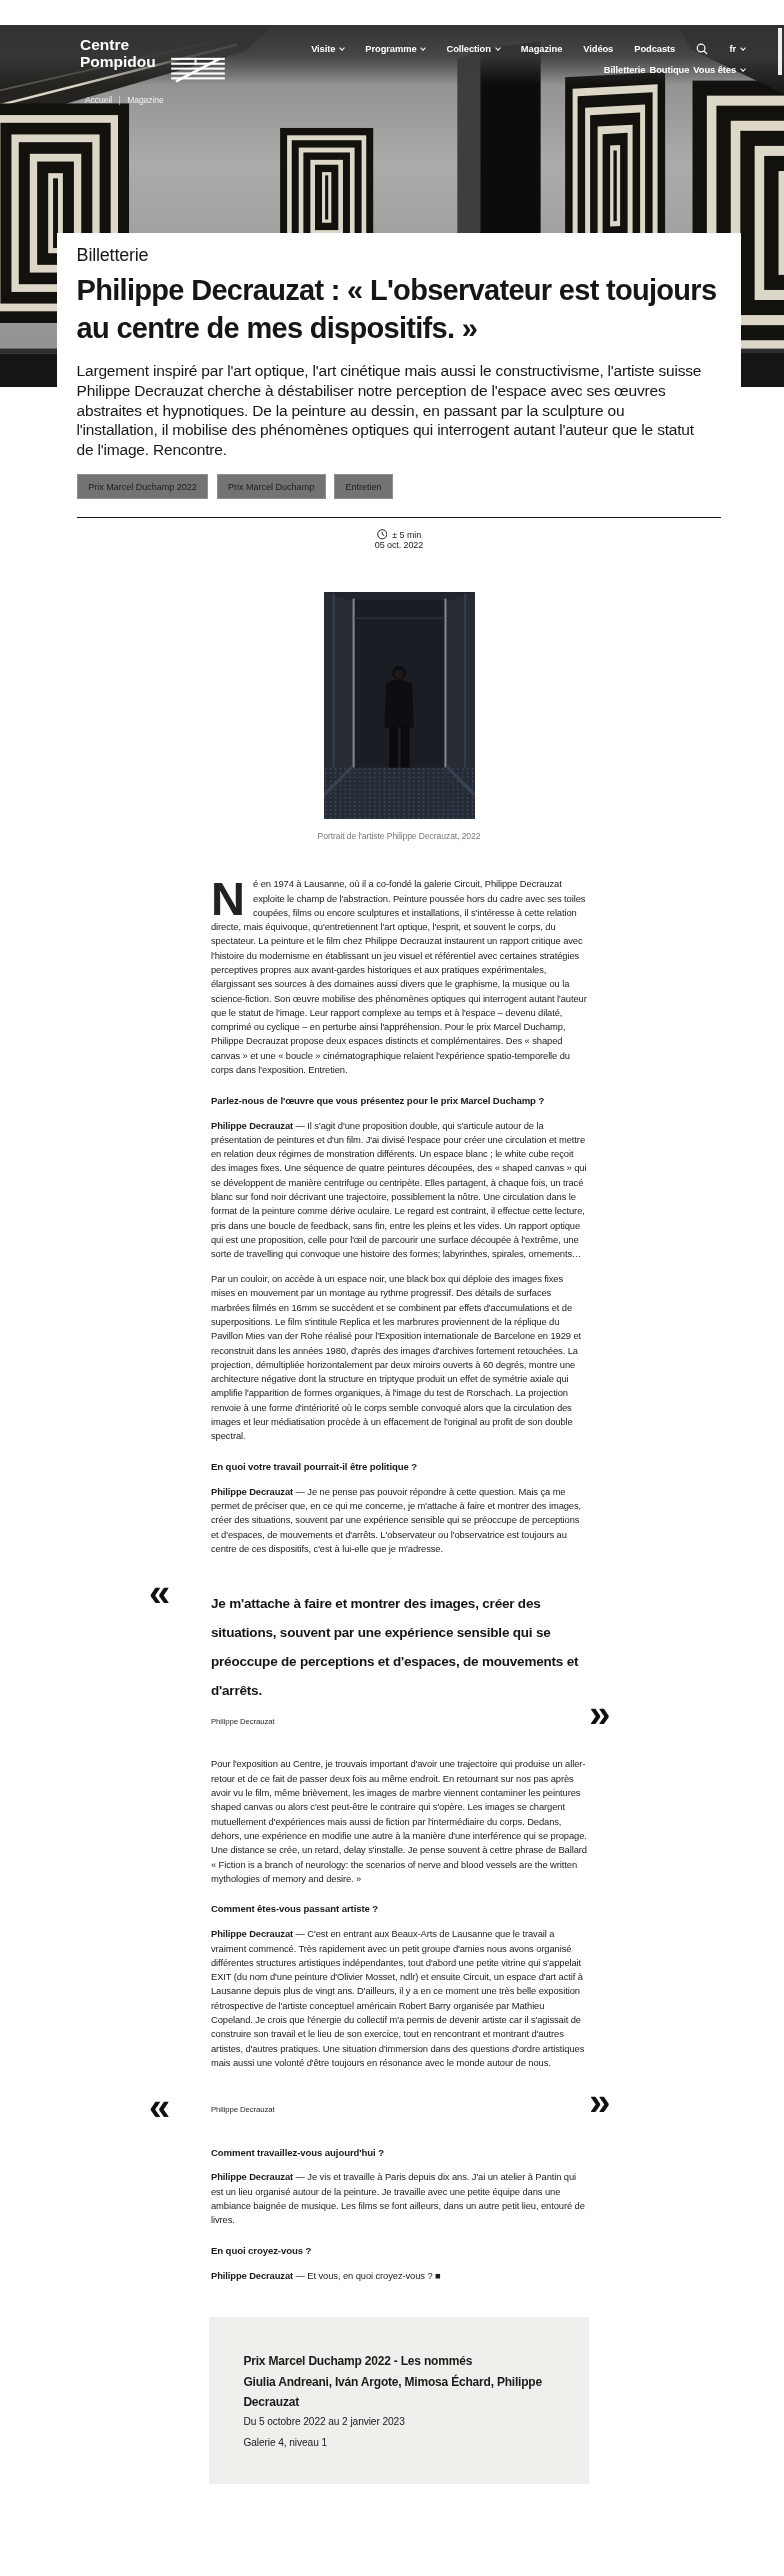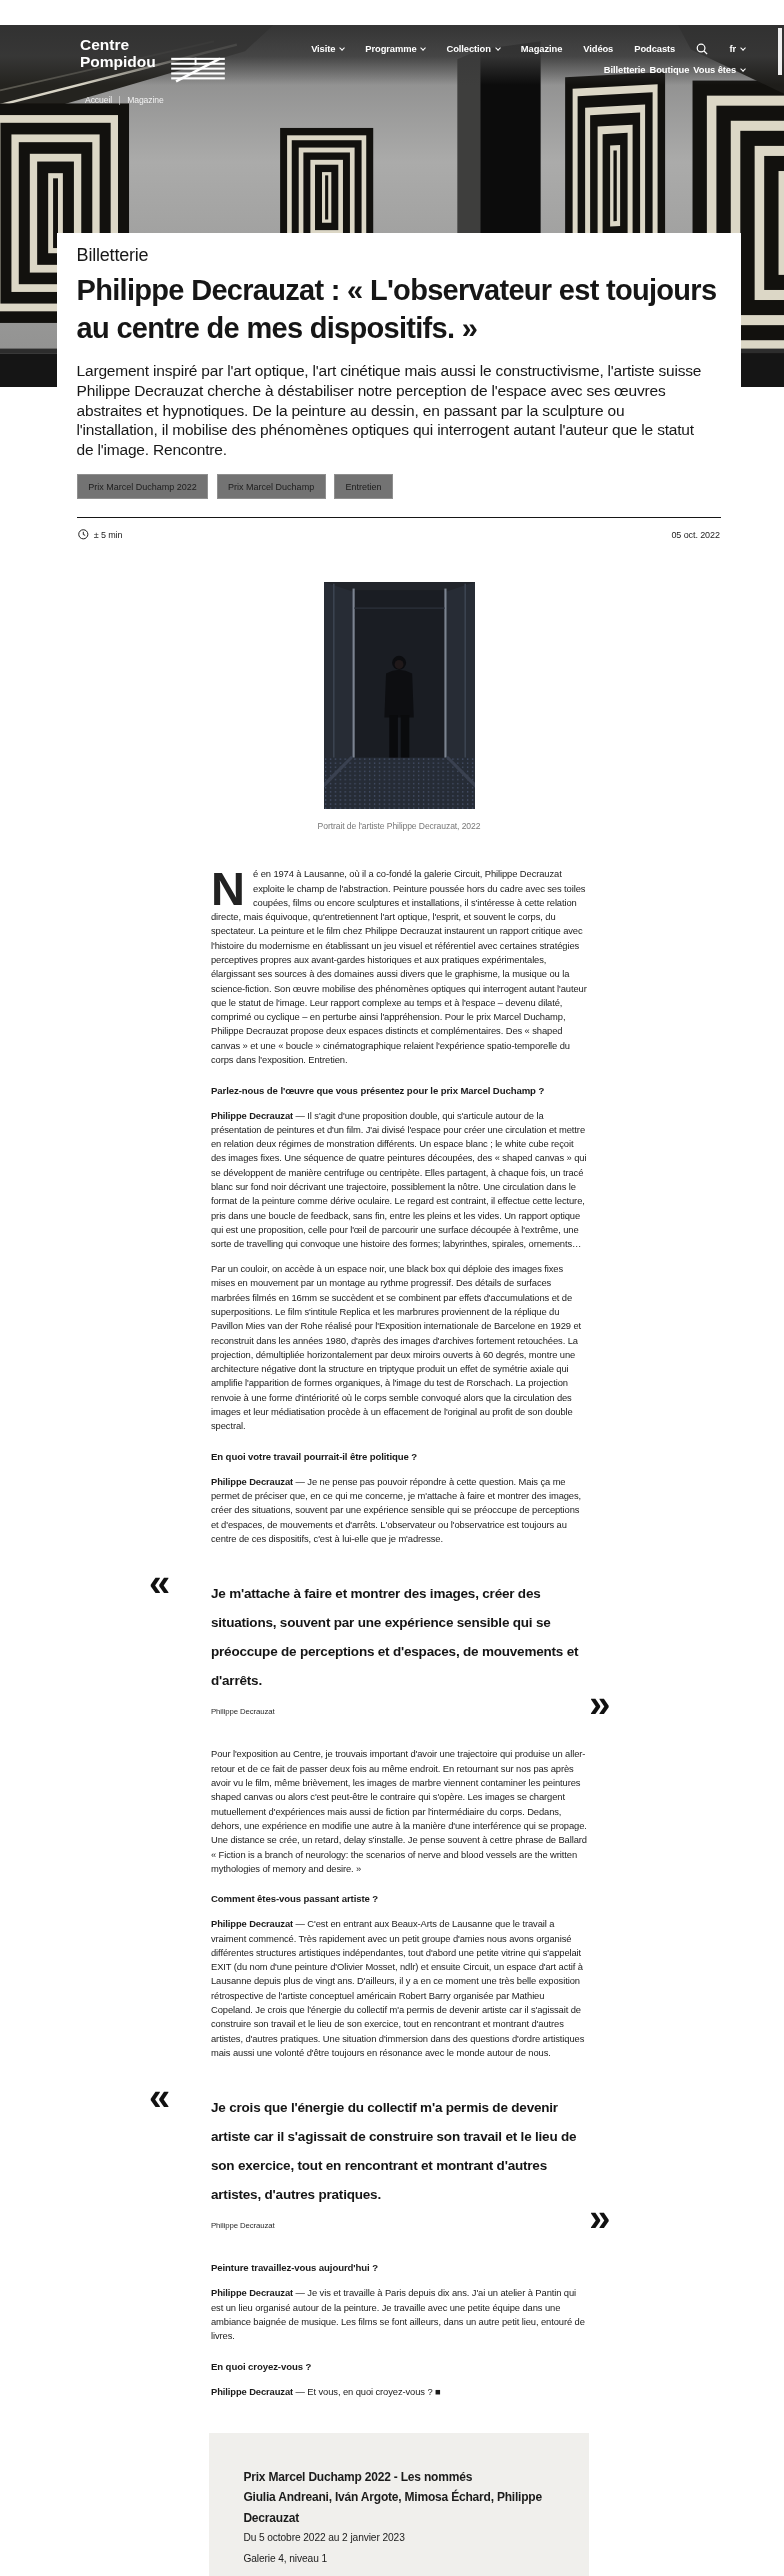--- a/index.html
+++ b/index.html
@@ -29,21 +29,21 @@
   .bc-sep { margin:0 6.5px; opacity:.7; }
   .scrollbar-thumb { position:absolute; top:3.3px; right:1.6px; width:4.9px; height:47px; background:#ffffff; opacity:.92; }
   
   .card { position:relative; z-index:3; width:684px; margin:-154px 42px 0 57px; background:#fff; padding:12.3px 19.6px 24.5px; }
   .kicker { font-size:18px; font-weight:400; letter-spacing:-0.2px; }
   h1.title { font-size:29px; line-height:38px; font-weight:bold; letter-spacing:-0.7px; margin-top:4.9px; color:#161616; }
   .intro { font-size:15.5px; line-height:19.6px; font-weight:400; margin-top:14.7px; width:627px; letter-spacing:-0.2px; }
   .tags { display:flex; gap:8.2px; margin-top:14.7px; }
   .tag-chip { font-size:9px; border:0.8px solid #8f8f8f; padding:6.5px 10.6px; background:#737373; color:#1c1c1c; cursor:pointer; white-space:nowrap; }
   .divider { border:none; border-top:0.8px solid #161616; margin-top:18px; }
-  .meta-row { display:flex; justify-content:space-between; align-items:center; padding:11.4px 1.6px 0; font-size:9px; color:#1c1c1c; }
+  .meta-row { display:flex; justify-content:space-between; align-items:center; padding:11.4px 1.6px 0; font-size:9px; color:#1c1c1c;flex-direction:column; }
   .meta-left { display:flex; align-items:center; gap:4.9px; }
   
   .portrait-wrap { margin-top:42px; text-align:center; }
   .portrait { width:151px; height:227px; display:inline-block; }
   .caption { margin-top:8.2px; font-size:8.6px; line-height:13px; color:#787878; text-align:center; }
   .caption span { display:block; }
   
   .article-col { width:376px; margin:34px auto 0; font-size:9.4px; line-height:14.3px; color:#1b1b1b; }
   .article-col .para { margin-top:10.6px; }
   .article-col .question { margin-top:16.3px; font-weight:bold; font-size:9.6px; }
@@ -214,25 +214,24 @@
         <span class="q-open">«</span>
         <div class="q-text">Je m'attache à faire et montrer des images, créer des situations, souvent par une expérience sensible qui se préoccupe de perceptions et d'espaces, de mouvements et d'arrêts.</div>
         <span class="q-close">»</span>
         <div class="q-by">Philippe Decrauzat</div>
       </div>
       <p class="para">Pour l'exposition au Centre, je trouvais important d'avoir une trajectoire qui produise un aller-retour et de ce fait de passer deux fois au même endroit. En retournant sur nos pas après avoir vu le film, même brièvement, les images de marbre viennent contaminer les peintures shaped canvas ou alors c'est peut-être le contraire qui s'opère. Les images se chargent mutuellement d'expériences mais aussi de fiction par l'intermédiaire du corps. Dedans, dehors, une expérience en modifie une autre à la manière d'une interférence qui se propage. Une distance se crée, un retard, delay s'installe. Je pense souvent à cettre phrase de Ballard « Fiction is a branch of neurology: the scenarios of nerve and blood vessels are the written mythologies of memory and desire. »</p>
       <p class="question">Comment êtes-vous passant artiste ?</p>
       <p class="para"><b class="speaker">Philippe Decrauzat</b> — C'est en entrant aux Beaux-Arts de Lausanne que le travail a vraiment commencé. Très rapidement avec un petit groupe d'amies nous avons organisé différentes structures artistiques indépendantes, tout d'abord une petite vitrine qui s'appelait EXIT (du nom d'une peinture d'Olivier Mosset, ndlr) et ensuite Circuit, un espace d'art actif à Lausanne depuis plus de vingt ans. D'ailleurs, il y a en ce moment une très belle exposition rétrospective de l'artiste conceptuel américain Robert Barry organisée par Mathieu Copeland. Je crois que l'énergie du collectif m'a permis de devenir artiste car il s'agissait de construire son travail et le lieu de son exercice, tout en rencontrant et montrant d'autres artistes, d'autres pratiques. Une situation d'immersion dans des questions d'ordre artistiques mais aussi une volonté d'être toujours en résonance avec le monde autour de nous.</p>
       <div class="pullquote">
         <span class="q-open">«</span>
-        <div class="q-text">Je crois que l'énergie du collectif m'a permis de devenir artiste car il s'agissait de construire son travail et le lieu de son exercice, tout en rencontrant et montrant d'autres artistes, d'autres pratiques.</div>
         <span class="q-close">»</span>
         <div class="q-by">Philippe Decrauzat</div>
       </div>
-      <p class="question">Peinture travaillez-vous aujourd'hui ?</p>
+      <p class="question">Comment travaillez-vous aujourd'hui ?</p>
       <p class="para"><b class="speaker">Philippe Decrauzat</b> — Je vis et travaille à Paris depuis dix ans. J'ai un atelier à Pantin qui est un lieu organisé autour de la peinture. Je travaille avec une petite équipe dans une ambiance baignée de musique. Les films se font ailleurs, dans un autre petit lieu, entouré de livres.</p>
       <p class="question">En quoi croyez-vous ?</p>
       <p class="para"><b class="speaker">Philippe Decrauzat</b> — Et vous, en quoi croyez-vous ? ■</p>
     </div>
 
   <div class="article-col">
     <aside class="infobox">
       <h3 class="ib-title">Prix Marcel Duchamp 2022 - Les nommés</h3>
       <h3 class="ib-artists">Giulia Andreani, Iván Argote, Mimosa Échard, Philippe Decrauzat</h3>
       <p class="ib-dates">Du 5 octobre 2022 au 2 janvier 2023</p>

